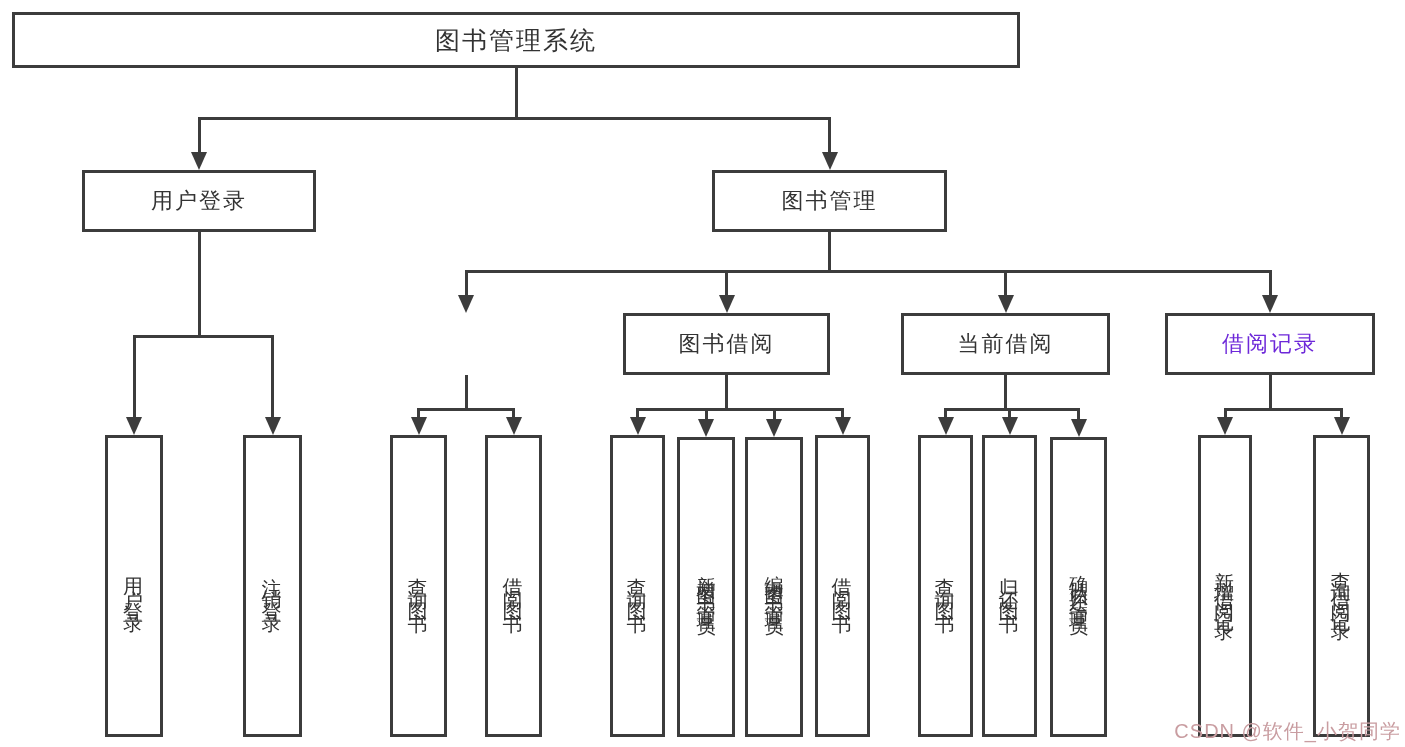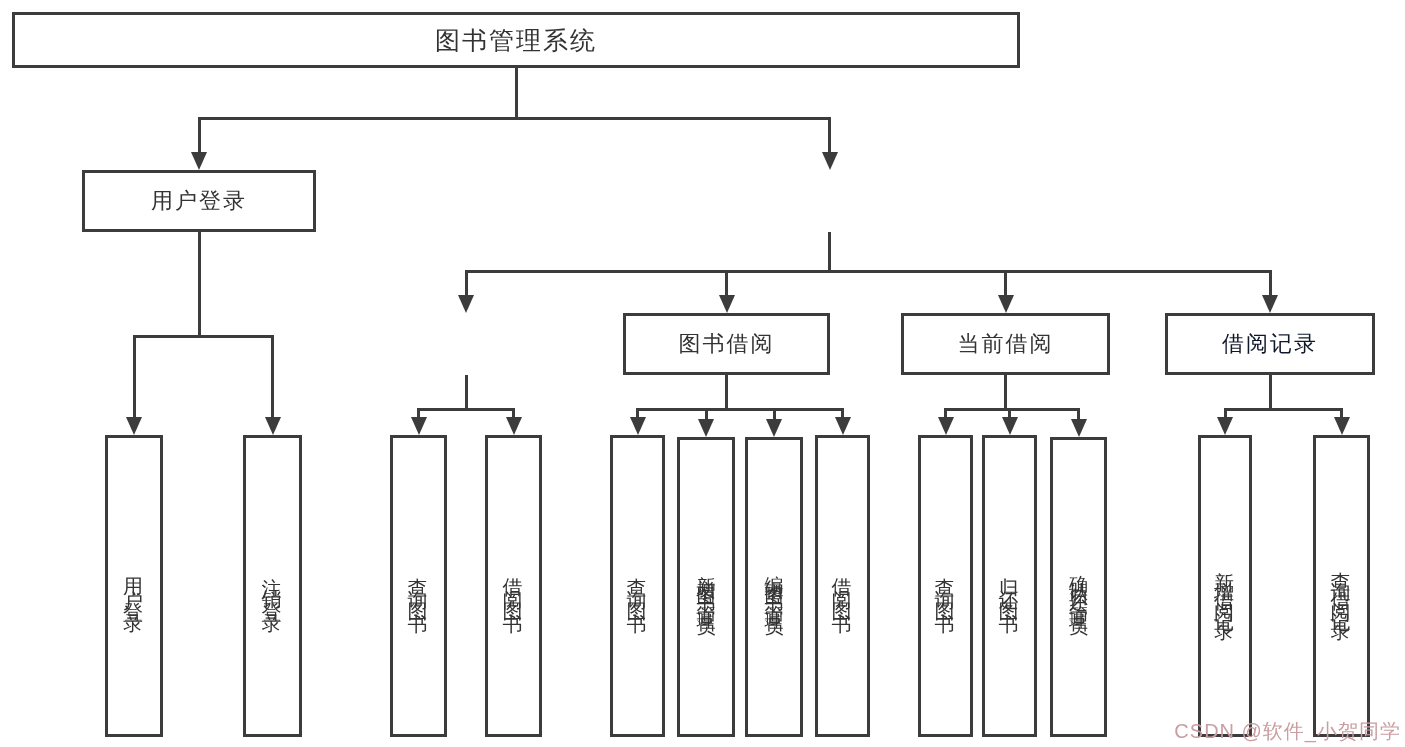--- a/index.html
+++ b/index.html
@@ -47,28 +47,31 @@
 </head>
 <body>
 
 <div id="stage">
     <div class="box title" style="left: 12px; top: 12px; width: 1008px; height: 56px; border-color: rgb(60, 60, 60);">
       <span class="lbl" style="color: rgb(51, 51, 51);">图书管理系统</span>
     </div>
     <div class="box branch" style="left: 82px; top: 170px; width: 234px; height: 62px; border-color: rgb(60, 60, 60);">
       <span class="lbl" style="color: rgb(51, 51, 51);">用户登录</span>
     </div>
+    <div class="box branch" style="left: 712px; top: 170px; width: 235px; height: 62px; border-color: rgb(60, 60, 60);">
+      <span class="lbl" style="color: rgb(51, 51, 51);">图书管理</span>
+    </div>
     <div class="box branch" style="left: 901px; top: 313px; width: 209px; height: 62px; border-color: rgb(60, 60, 60);">
       <span class="lbl" style="color: rgb(51, 51, 51);">当前借阅</span>
     </div>
     <div class="box branch" style="left: 623px; top: 313px; width: 207px; height: 62px; border-color: rgb(60, 60, 60);">
       <span class="lbl" style="color: rgb(51, 51, 51);">图书借阅</span>
     </div>
     <div class="box branch" style="left: 1165px; top: 313px; width: 210px; height: 62px; border-color: rgb(60, 60, 60);">
-      <span class="lbl" style="color: #0f172a;">借阅记录</span>
+      <span class="lbl" style="color: #6d28d9;">借阅记录</span>
     </div>
     <div class="box leaf" style="left: 105px; top: 435px; width: 58px; height: 302px; border-color: rgb(60, 60, 60);">
       <span class="lbl" style="color: rgb(51, 51, 51);">用户登录</span>
     </div>
     <div class="box leaf" style="left: 243px; top: 435px; width: 59px; height: 302px; border-color: rgb(60, 60, 60);">
       <span class="lbl" style="color: rgb(51, 51, 51);">注销登录</span>
     </div>
     <div class="box leaf" style="left: 390px; top: 435px; width: 57px; height: 302px; border-color: rgb(60, 60, 60);">
       <span class="lbl" style="color: rgb(51, 51, 51);">查询图书</span>
     </div>

